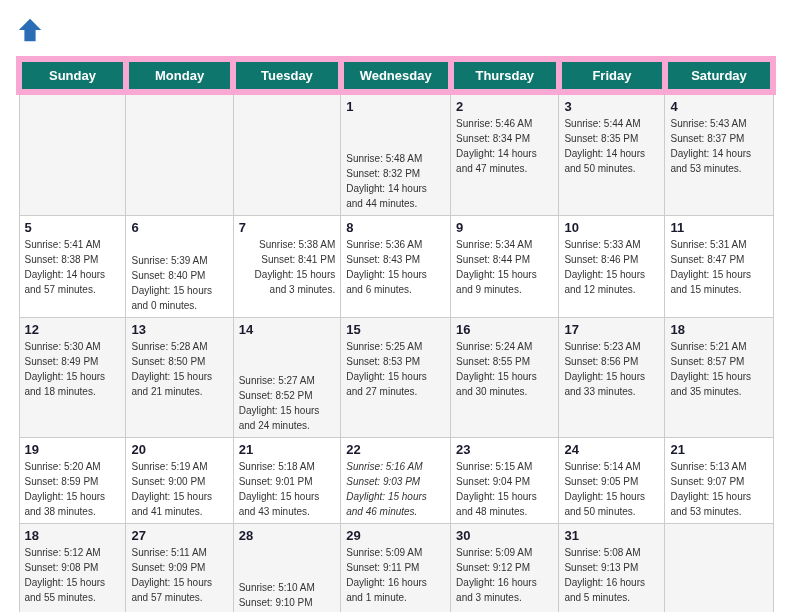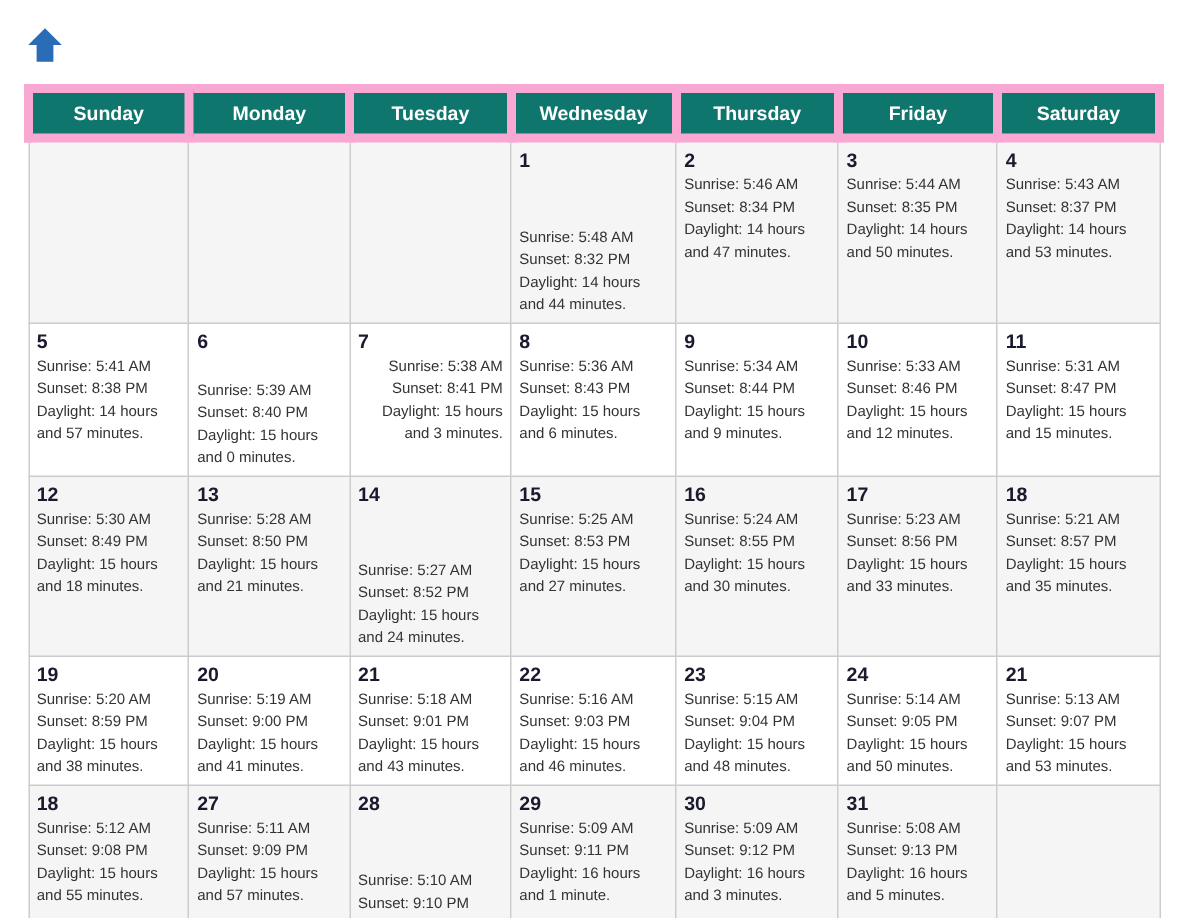--- a/index.html
+++ b/index.html
@@ -272,21 +272,21 @@
         </td>
         <td>
           <div class="day-num">21</div>
           <div class="day-info" style="white-space: pre-line;">Sunrise: 5:18 AM
 Sunset: 9:01 PM
 Daylight: 15 hours
 and 43 minutes.</div>
         </td>
         <td>
           <div class="day-num">22</div>
-          <div class="day-info" style="white-space: pre-line;">Sunrise: 5:16 AM
+          <div class="day-info" style="white-space: pre-line; font-style: italic;">Sunrise: 5:16 AM
 Sunset: 9:03 PM
 Daylight: 15 hours
 and 46 minutes.</div>
         </td>
         <td>
           <div class="day-num">23</div>
           <div class="day-info" style="white-space: pre-line;">Sunrise: 5:15 AM
 Sunset: 9:04 PM
 Daylight: 15 hours
 and 48 minutes.</div>

